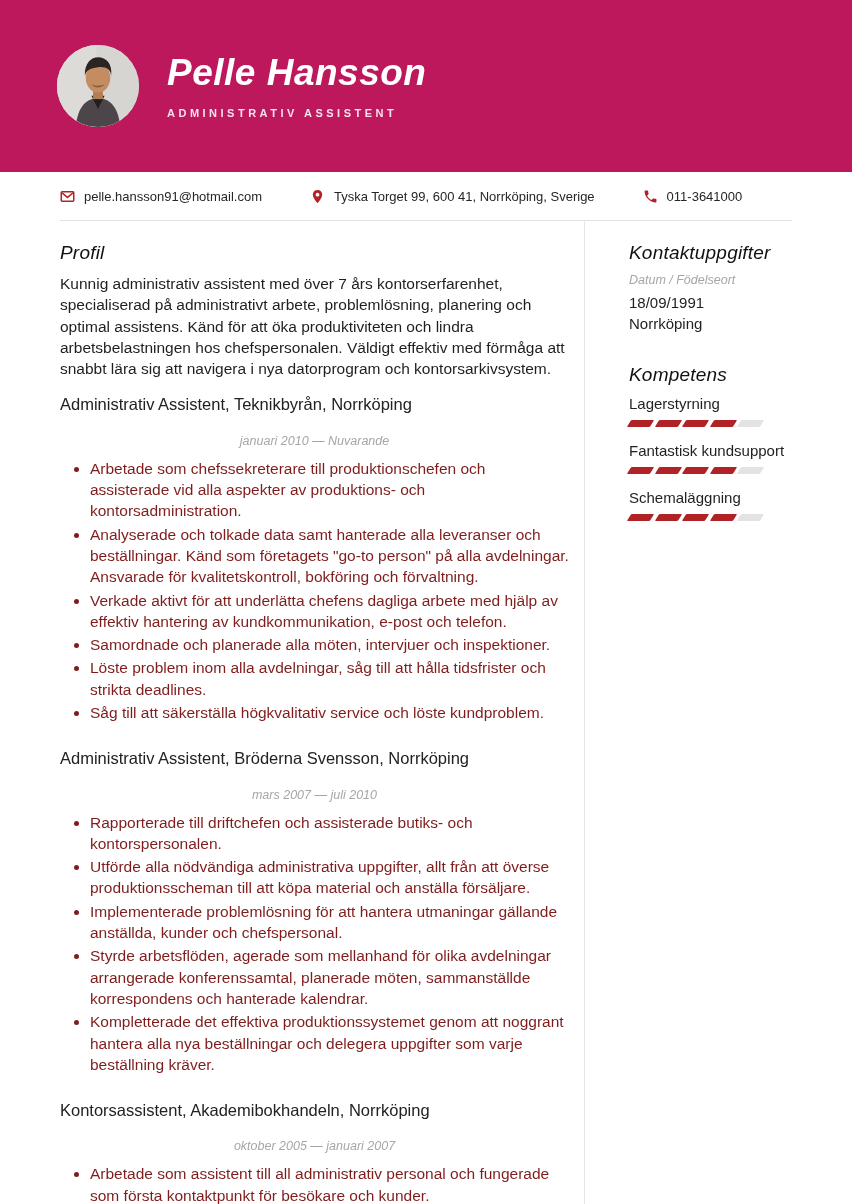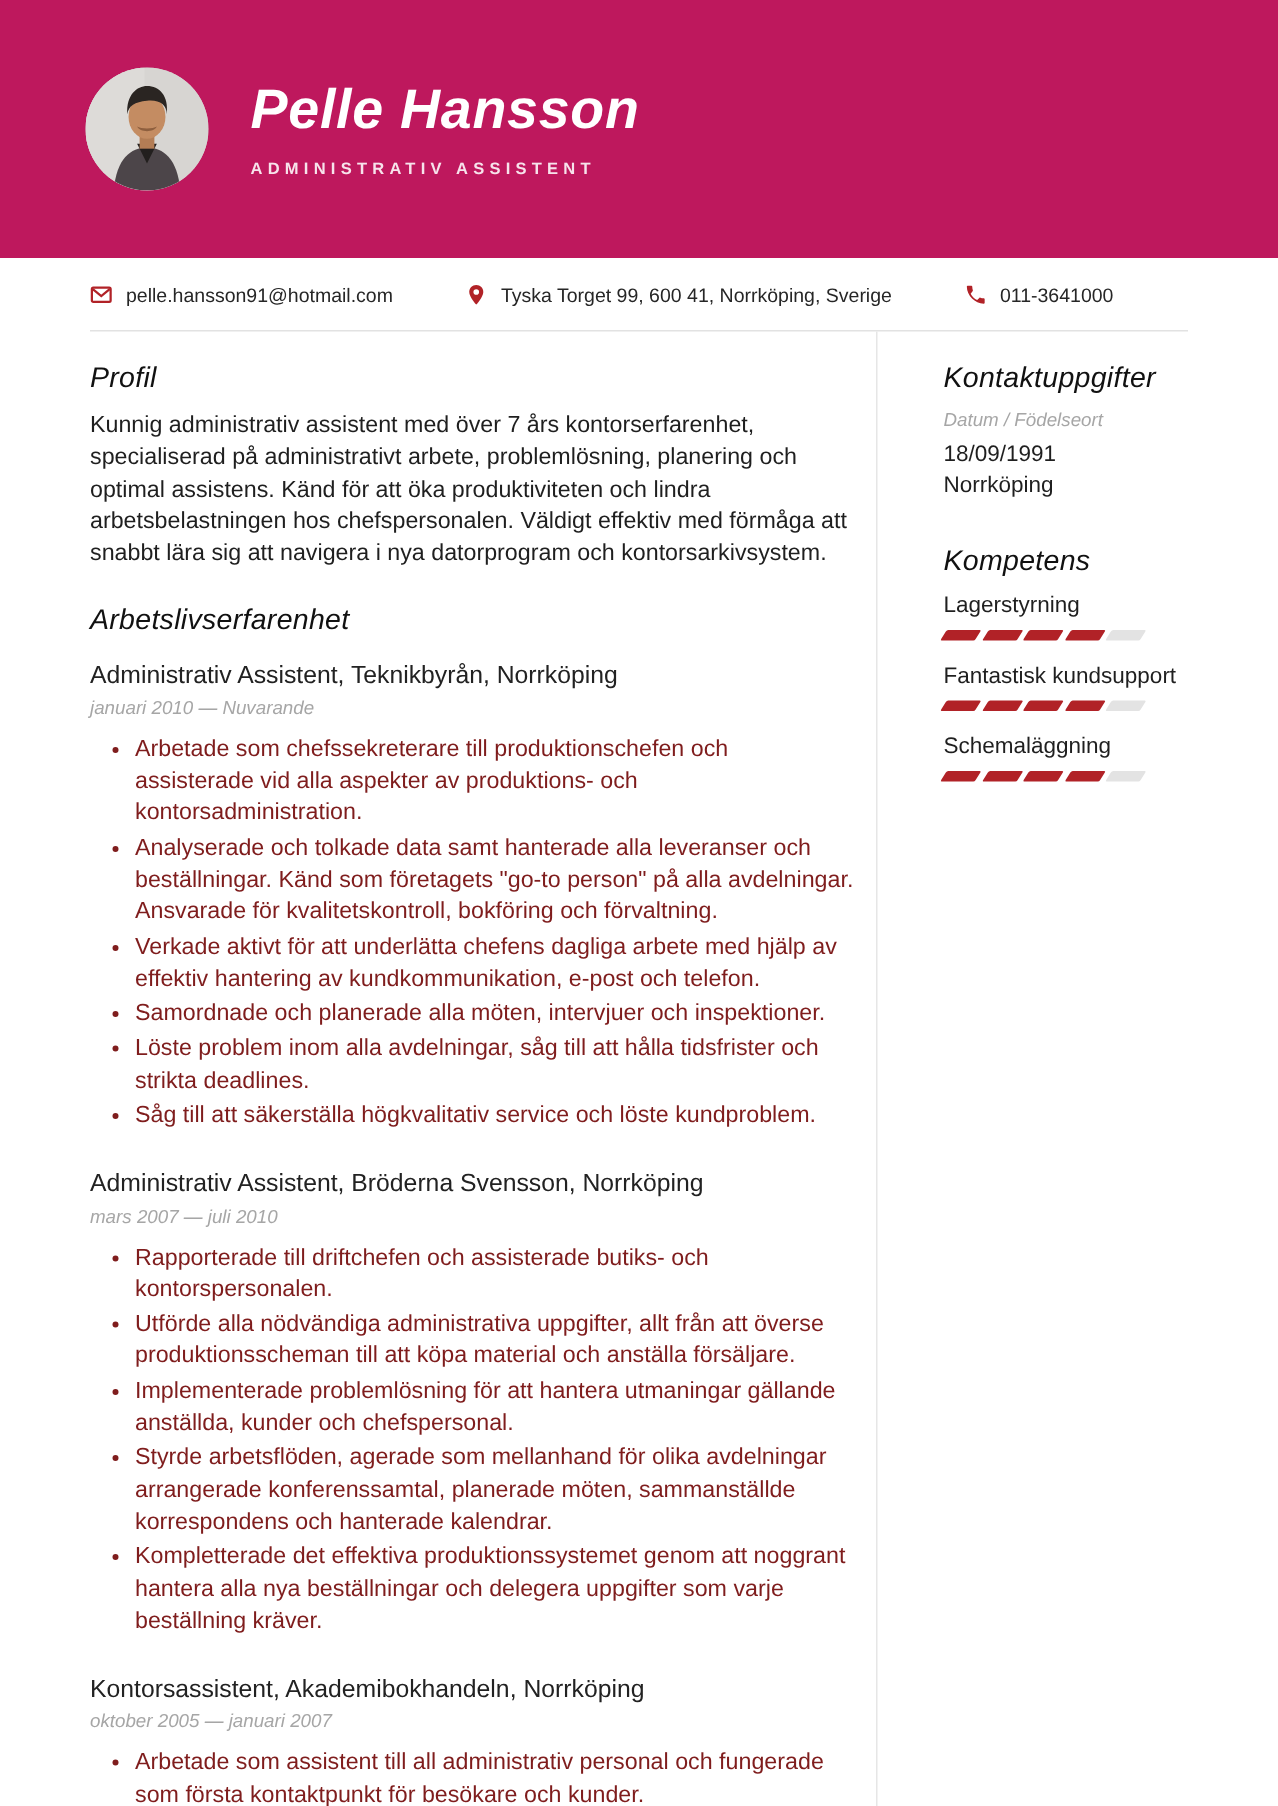--- a/index.html
+++ b/index.html
@@ -48,21 +48,21 @@
   .col-right { width: 205px; padding-left: 44px; }
 
   .section-heading {
     font-size: 19px; font-weight: normal; font-style: italic; color: #111111;
     margin-top: 21px; margin-bottom: 9px; letter-spacing: 0.2px;
   }
   .profile-text { font-size: 15.5px; line-height: 21.3px; color: #1f1f1f; }
 
   .job { margin-top: 3px; }
   .job-title { font-size: 16.5px; color: #222222; margin-top: 14px; line-height: 1.35; }
-  .job-dates { font-size: 12.5px; font-style: italic; color: #a6a6a6; margin-top: 3px; }
+  .job-dates { font-size: 12.5px; font-style: italic; color: #a6a6a6; margin-top: 18px; text-align: center; }
   .job ul { margin: 10px 0 24px 0; padding-left: 30px; }
   .job li { font-size: 15.5px; line-height: 21.3px; color: #7f1d1d; margin-bottom: 2px; }
 
   
   .side-field { margin-bottom: 13px; }
   .side-label { font-size: 12.5px; font-style: italic; color: #a6a6a6; margin-bottom: 5px; }
   .side-value { font-size: 15px; color: #1f1f1f; line-height: 21px; }
 
   .skill { margin-bottom: 15px; }
   .skill-name { font-size: 15px; color: #1f1f1f; margin-bottom: 8px; }
@@ -128,21 +128,20 @@
   </div>
 
   <hr class="hdivider">
 
   <div class="columns">
 
     <div class="col-left">
       <div class="section-heading">Profil</div>
       <div class="profile-text">Kunnig administrativ assistent med över 7 års kontorserfarenhet, specialiserad på administrativt arbete, problemlösning, planering och optimal assistens. Känd för att öka produktiviteten och lindra arbetsbelastningen hos chefspersonalen. Väldigt effektiv med förmåga att snabbt lära sig att navigera i nya datorprogram och kontorsarkivsystem.</div>
 
-      <div class="section-heading" style="margin-top:24px;">Arbetslivserfarenhet</div>
       <div id="jobs-container">
   <div class="job">
     <div class="job-title">Administrativ Assistent, Teknikbyrån, Norrköping</div>
     <div class="job-dates">januari 2010 — Nuvarande</div>
     <ul>
               <li>Arbetade som chefssekreterare till produktionschefen och assisterade vid alla aspekter av produktions- och kontorsadministration.</li>
               <li>Analyserade och tolkade data samt hanterade alla leveranser och beställningar. Känd som företagets "go-to person" på alla avdelningar. Ansvarade för kvalitetskontroll, bokföring och förvaltning.</li>
               <li>Verkade aktivt för att underlätta chefens dagliga arbete med hjälp av effektiv hantering av kundkommunikation, e-post och telefon.</li>
               <li>Samordnade och planerade alla möten,  intervjuer och inspektioner.</li>
               <li>Löste problem inom alla avdelningar, såg till att hålla tidsfrister och strikta deadlines.</li>

